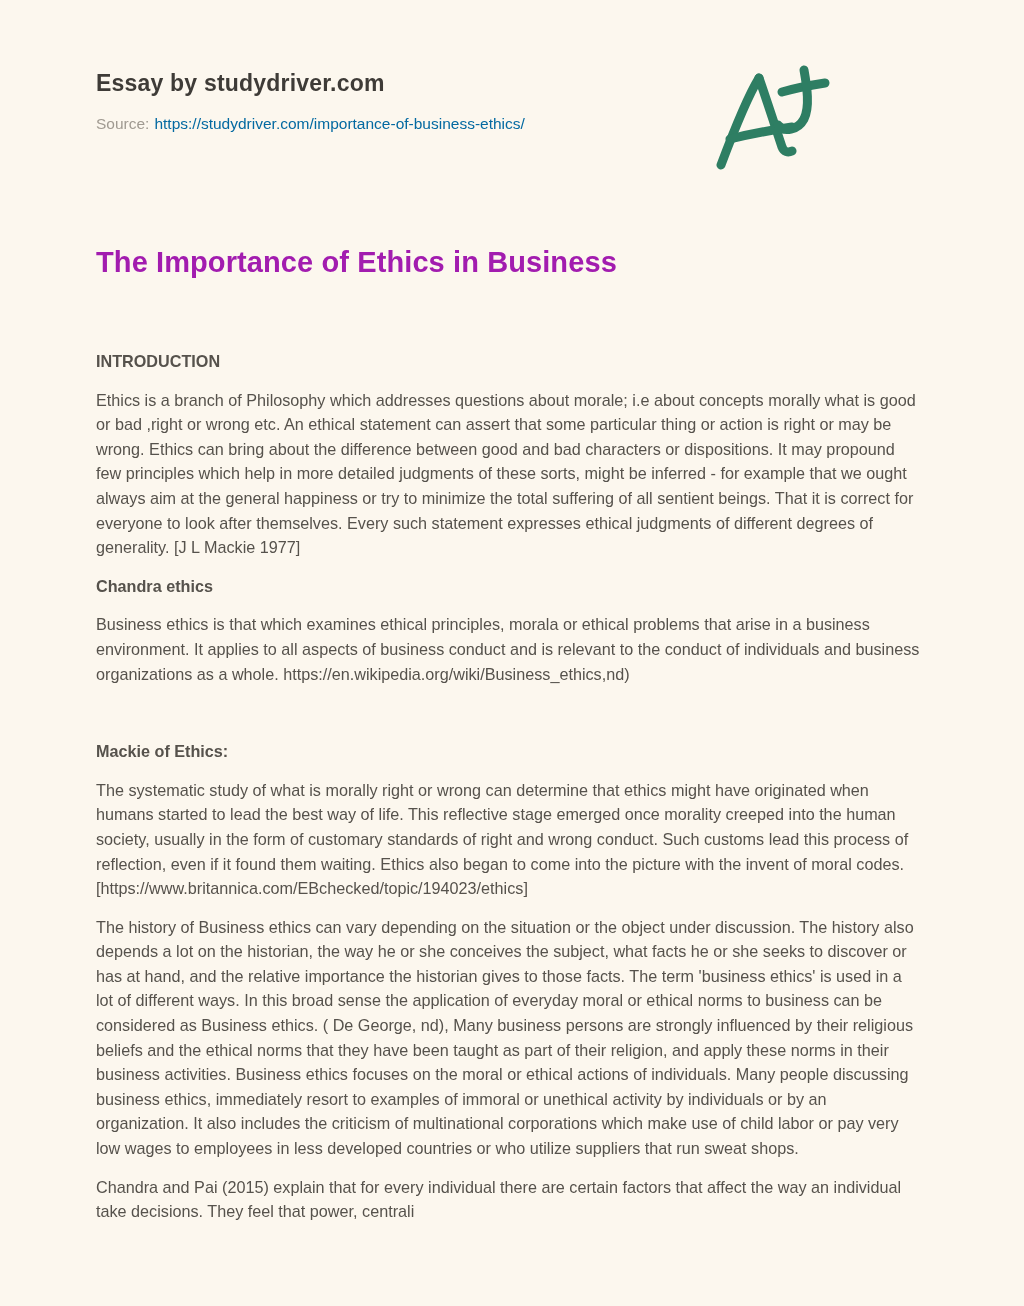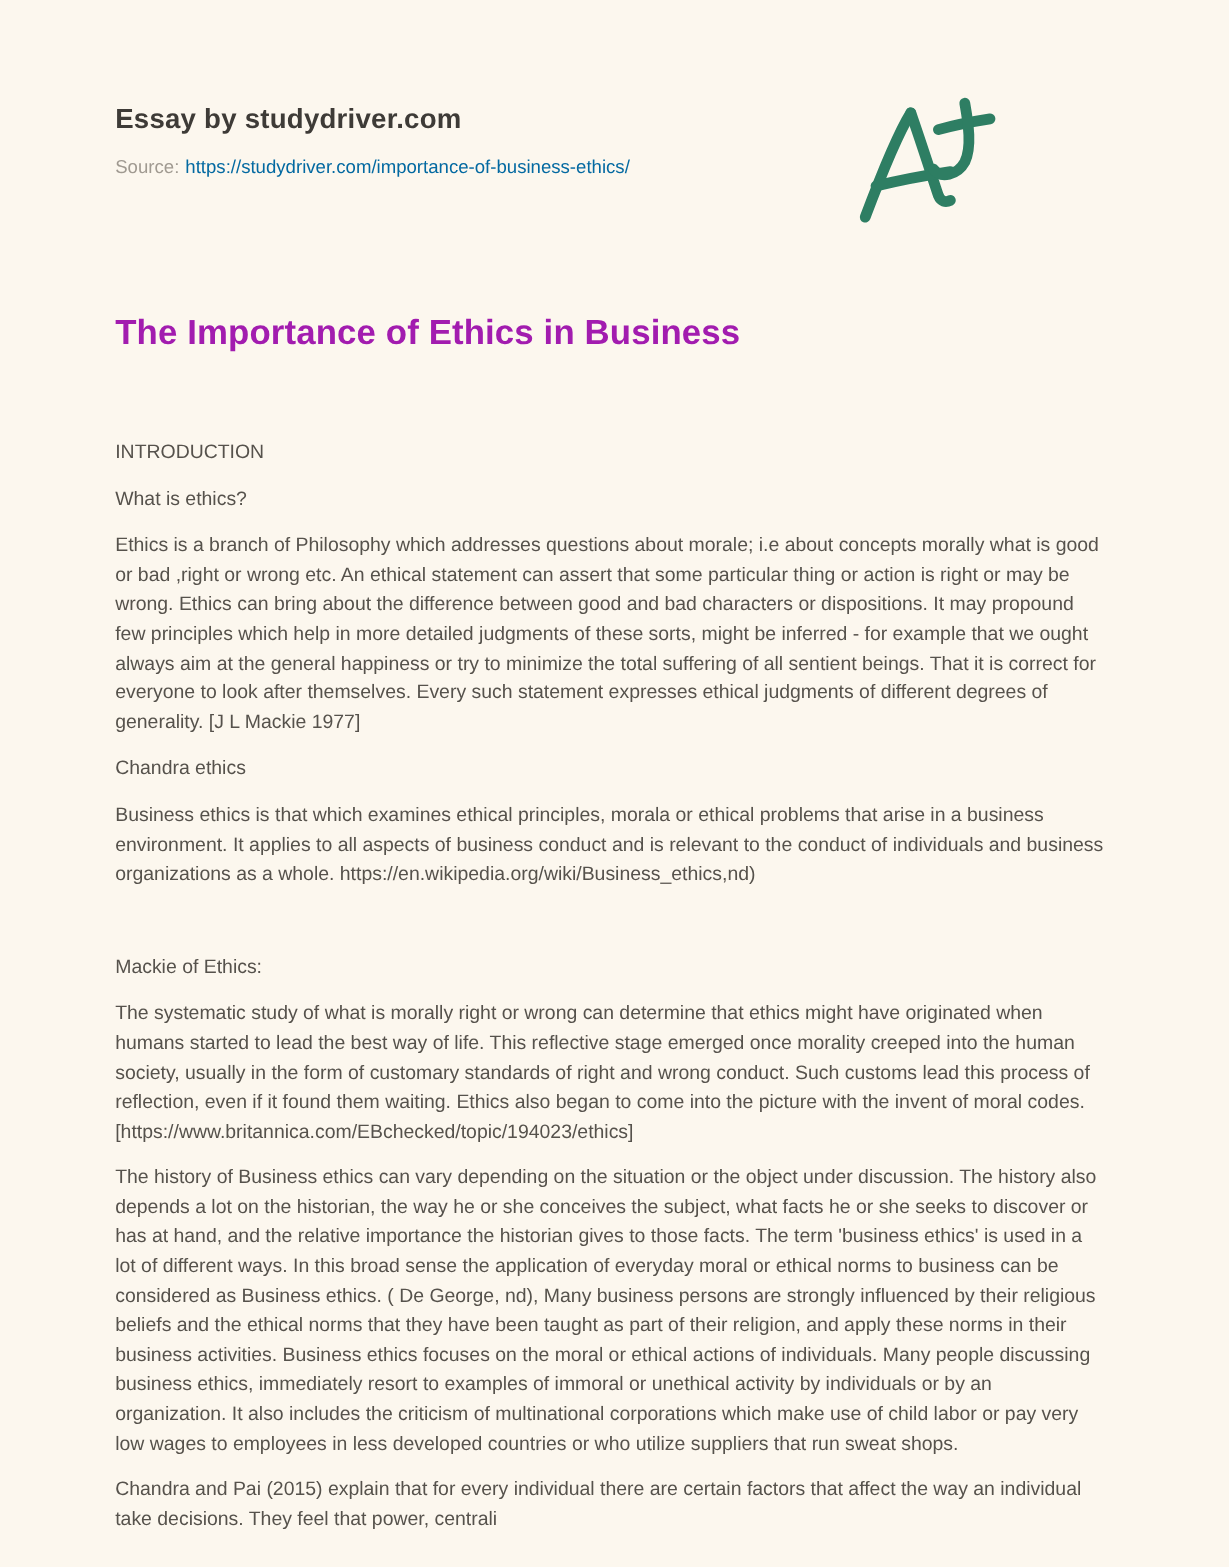--- a/index.html
+++ b/index.html
@@ -9,21 +9,21 @@
     height: 1306px;
     background: #fcf7ee;
     overflow: hidden;
     font-family: "Liberation Sans", sans-serif;
     -webkit-font-smoothing: antialiased;
   }
   .page {
     position: relative;
     width: 1024px;
     height: 1306px;
-    padding: 16px 104px 0 96px;
+    padding: 0 104px 0 96px;
   }
   .header { padding-top: 70px; position: relative; }
   .essay-by {
     margin: 0;
     font-size: 23px;
     font-weight: 700;
     color: #3e3b37;
     letter-spacing: 0.2px;
   }
   .source-line {
@@ -52,21 +52,21 @@
     color: #a21caf;
     letter-spacing: 0.1px;
   }
   .body-copy {
     margin-top: 70px;
     font-size: 16.2px;
     line-height: 24.6px;
     color: #56524c;
   }
   .body-copy p { margin: 0 0 14px 0; }
-  .subhead { font-weight: 400; }
+  .subhead { font-weight: 700; }
   .spacer { height: 39px; }
 </style>
 </head>
 <body>
 
 <div class="page">
 
   <header class="header">
     <h2 class="essay-by">Essay by studydriver.com</h2>
     <p class="source-line">
@@ -82,21 +82,20 @@
           <path d="M92 7 C95 24 98 44 92 56 C86 67 72 70 66 62"></path>
         </g>
       </svg>
     </div>
   </header>
 
   <h1 class="article-title">The Importance of Ethics in Business</h1>
 
   <div class="body-copy">
     <p class="subhead">INTRODUCTION</p>
-    <p class="subhead">What is ethics?</p>
     <p>Ethics is a branch of Philosophy which addresses questions about morale; i.e about concepts morally what is good or bad ,right or wrong etc. An ethical statement can assert that some particular thing or action is right or may be wrong. Ethics can bring about the difference between good and bad characters or dispositions. It may propound few principles which help in more detailed judgments of these sorts, might be inferred - for example that we ought always aim at the general happiness or try to minimize the total suffering of all sentient beings. That it is correct for everyone to look after themselves. Every such statement expresses ethical judgments of different degrees of generality. [J L Mackie 1977]</p>
     <p class="subhead">Chandra ethics</p>
     <p>Business ethics is that which examines ethical principles, morala or ethical problems that arise in a business environment. It applies to all aspects of business conduct and is relevant to the conduct of individuals and business organizations as a whole. https://en.wikipedia.org/wiki/Business_ethics,nd)</p>
     <div class="spacer"></div>
     <p class="subhead">Mackie of Ethics:</p>
     <p>The systematic study of what is morally right or wrong can determine that ethics might have originated when humans started to lead the best way of life. This reflective stage emerged once morality creeped into the human society, usually in the form of customary standards of right and wrong conduct. Such customs lead this process of reflection, even if it found them waiting. Ethics also began to come into the picture with the invent of moral codes. [https://www.britannica.com/EBchecked/topic/194023/ethics]</p>
     <p>The history of Business ethics can vary depending on the situation or the object under discussion. The history also depends a lot on the historian, the way he or she conceives the subject, what facts he or she seeks to discover or has at hand, and the relative importance the historian gives to those facts. The term 'business ethics' is used in a lot of different ways. In this broad sense the application of everyday moral or ethical norms to business can be considered as Business ethics. ( De George, nd), Many business persons are strongly influenced by their religious beliefs and the ethical norms that they have been taught as part of their religion, and apply these norms in their business activities. Business ethics focuses on the moral or ethical actions of individuals. Many people discussing business ethics, immediately resort to examples of immoral or unethical activity by individuals or by an organization. It also includes the criticism of multinational corporations which make use of child labor or pay very low wages to employees in less developed countries or who utilize suppliers that run sweat shops.</p>
     <p>Chandra and Pai (2015) explain that for every individual there are certain factors that affect the way an individual take decisions. They feel that power, centrali</p>
   </div>
 

